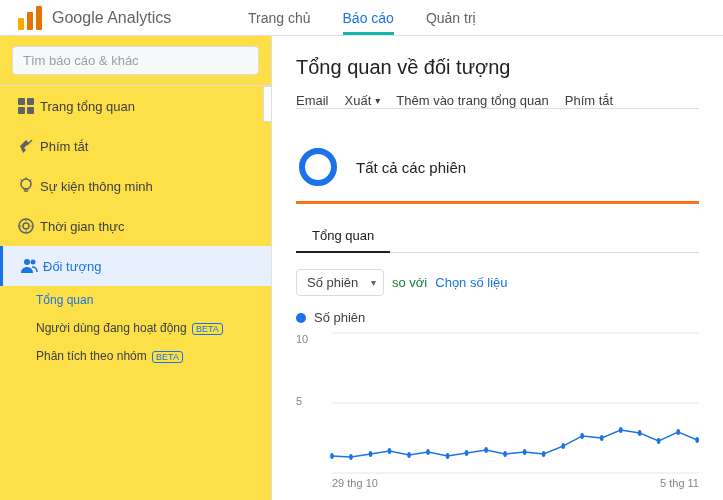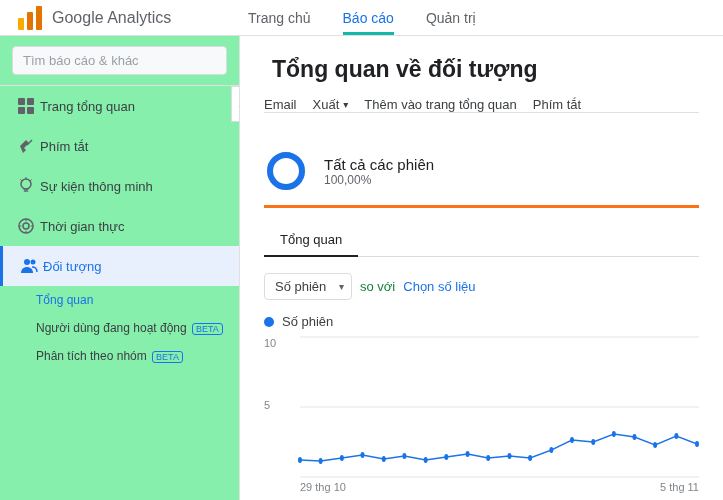--- a/index.html
+++ b/index.html
@@ -57,22 +57,22 @@
 
     
     .main-layout {
       display: flex;
       flex: 1;
       overflow: hidden;
     }
 
     
     .sidebar {
-      width: 240px;
-      background: #86efac;
+      width: 272px;
+      background: #fde047;
       border-right: 1px solid #e0e0e0;
       flex-shrink: 0;
       overflow-y: auto;
       position: relative;
     }
     .sidebar-search {
       padding: 10px 12px;
       border-bottom: 1px solid #e0e0e0;
     }
     .sidebar-search input {
@@ -153,25 +153,24 @@
 
     
     .content-area {
       flex: 1;
       overflow-y: auto;
       padding: 20px 24px;
       background: #fff;
     }
 
     .page-title {
-      font-size: 23px;
-      font-weight: 700;
+      font-size: 20px;
+      font-weight: 400;
       color: #202124;
       margin-bottom: 14px;
-      margin-left: 8px;
     }
 
     .action-bar {
       display: flex;
       align-items: center;
       gap: 16px;
       margin-bottom: 24px;
       border-bottom: 1px solid #e0e0e0;
       padding-bottom: 0;
     }
@@ -443,21 +442,20 @@
       <button class="action-btn">Phím tắt</button>
     </div>
 
     <div class="session-card">
       <svg class="donut-chart" viewBox="0 0 44 44">
         <circle cx="22" cy="22" r="16" fill="none" stroke="#e0e0e0" stroke-width="6"></circle>
         <circle cx="22" cy="22" r="16" fill="none" stroke="#1a73e8" stroke-width="6" stroke-dasharray="100.5" stroke-dashoffset="0" transform="rotate(-90 22 22)"></circle>
       </svg>
       <div class="session-info">
         <div class="session-label">Tất cả các phiên</div>
-        <div class="session-pct">100,00%</div>
       </div>
     </div>
 
     <div class="chart-tabs">
       <div class="chart-tab active">Tổng quan</div>
     </div>
 
     <div class="chart-controls">
       <div class="select-wrapper">
         <select class="metric-select">

